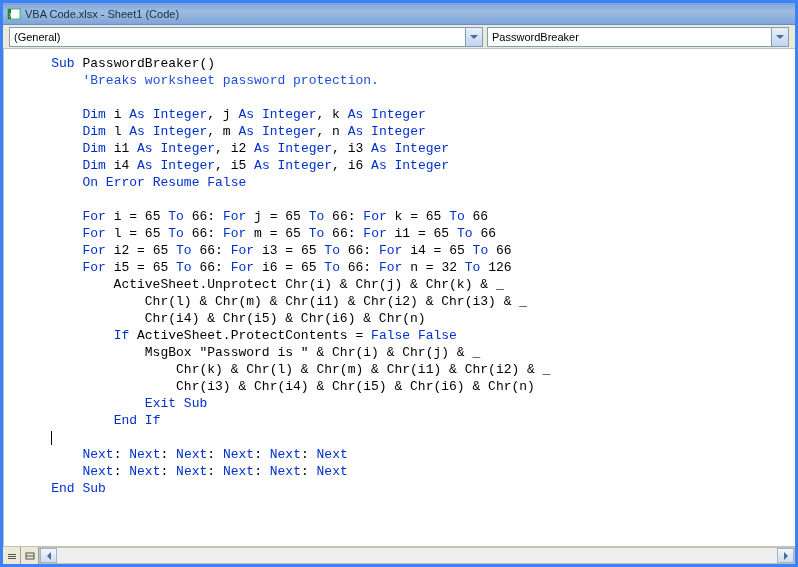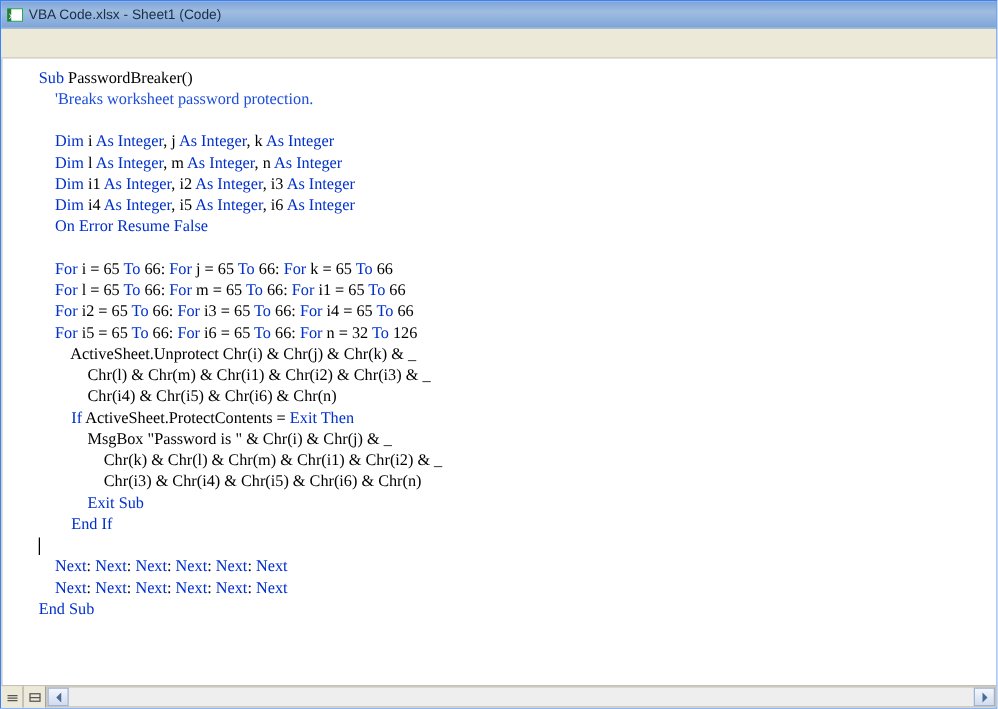--- a/index.html
+++ b/index.html
@@ -7,21 +7,21 @@
     font-family: "Tahoma", "Segoe UI", sans-serif;
     font-size: 11px;
     background: #ece9d8;
     width: 798px;
     height: 567px;
     overflow: hidden;
   }
   .window {
     width: 798px;
     height: 567px;
-    border: 1px solid #3b82f6;
+    border: 3px solid #3b82f6;
     background: #fff;
     display: flex;
     flex-direction: column;
   }
   .title-bar {
     height: 22px;
     background: linear-gradient(#7da3d8, #9fbde0 40%, #7ea5d9);
     border-bottom: 1px solid #6a8fc4;
     display: flex;
     align-items: center;
@@ -82,21 +82,21 @@
     flex: 1;
     display: flex;
     flex-direction: column;
     background: #fff;
     position: relative;
   }
   .code-pane {
     flex: 1;
     background: #fff;
     padding: 6px 0 6px 16px;
-    font-family: Liberation Serif, serif;
+    font-family: Liberation Mono, monospace;
     font-size: 13px;
     line-height: 17px;
     color: #000;
     white-space: pre;
     overflow: hidden;
     border-left: 1px solid #c4c0b2;
   }
   .kw { color: #0030cc; }
   .cm { color: #1d4ed8; }
   .cursor-line {
@@ -155,40 +155,48 @@
       <svg width="14" height="14" viewBox="0 0 14 14">
         <rect x="1" y="2" width="12" height="10" fill="#fff" stroke="#2a5" stroke-width="0.8"></rect>
         <rect x="1" y="2" width="3" height="10" fill="#2a7c3a"></rect>
         <text x="2" y="10" font-size="6" fill="#fff" font-family="Arial">X</text>
       </svg>
     </span>
     <span class="title">VBA Code.xlsx - Sheet1 (Code)</span>
   </div>
 
   <div class="dropdown-row">
+    <div class="combo left">
+      <span>(General)</span>
+      <span class="arrow"></span>
+    </div>
+    <div class="combo right">
+      <span>PasswordBreaker</span>
+      <span class="arrow"></span>
+    </div>
   </div>
 
   <div class="code-container">
     <div class="code-pane" id="code-pane">    <span class="kw">Sub </span>PasswordBreaker()
         <span class="cm">'Breaks worksheet password protection.</span>
 
         <span class="kw">Dim </span>i <span class="kw">As Integer</span>, j <span class="kw">As Integer</span>, k <span class="kw">As Integer</span>
         <span class="kw">Dim </span>l <span class="kw">As Integer</span>, m <span class="kw">As Integer</span>, n <span class="kw">As Integer</span>
         <span class="kw">Dim </span>i1 <span class="kw">As Integer</span>, i2 <span class="kw">As Integer</span>, i3 <span class="kw">As Integer</span>
         <span class="kw">Dim </span>i4 <span class="kw">As Integer</span>, i5 <span class="kw">As Integer</span>, i6 <span class="kw">As Integer</span>
         <span class="kw">On Error Resume False</span>
 
         <span class="kw">For </span>i = 65 <span class="kw">To </span>66: <span class="kw">For </span>j = 65 <span class="kw">To </span>66: <span class="kw">For </span>k = 65 <span class="kw">To </span>66
         <span class="kw">For </span>l = 65 <span class="kw">To </span>66: <span class="kw">For </span>m = 65 <span class="kw">To </span>66: <span class="kw">For </span>i1 = 65 <span class="kw">To </span>66
         <span class="kw">For </span>i2 = 65 <span class="kw">To </span>66: <span class="kw">For </span>i3 = 65 <span class="kw">To </span>66: <span class="kw">For </span>i4 = 65 <span class="kw">To </span>66
         <span class="kw">For </span>i5 = 65 <span class="kw">To </span>66: <span class="kw">For </span>i6 = 65 <span class="kw">To </span>66: <span class="kw">For </span>n = 32 <span class="kw">To </span>126
             ActiveSheet.Unprotect Chr(i) &amp; Chr(j) &amp; Chr(k) &amp; _
                 Chr(l) &amp; Chr(m) &amp; Chr(i1) &amp; Chr(i2) &amp; Chr(i3) &amp; _
                 Chr(i4) &amp; Chr(i5) &amp; Chr(i6) &amp; Chr(n)
-            <span class="kw">If </span>ActiveSheet.ProtectContents = <span class="kw">Exit Then</span>
+            <span class="kw">If </span>ActiveSheet.ProtectContents = <span class="kw">False False</span>
                 MsgBox "Password is " &amp; Chr(i) &amp; Chr(j) &amp; _
                     Chr(k) &amp; Chr(l) &amp; Chr(m) &amp; Chr(i1) &amp; Chr(i2) &amp; _
                     Chr(i3) &amp; Chr(i4) &amp; Chr(i5) &amp; Chr(i6) &amp; Chr(n)
                 <span class="kw">Exit Sub</span>
             <span class="kw">End If</span>
     <span class="cursor-line"></span>
         <span class="kw">Next</span>: <span class="kw">Next</span>: <span class="kw">Next</span>: <span class="kw">Next</span>: <span class="kw">Next</span>: <span class="kw">Next</span>
         <span class="kw">Next</span>: <span class="kw">Next</span>: <span class="kw">Next</span>: <span class="kw">Next</span>: <span class="kw">Next</span>: <span class="kw">Next</span>
     <span class="kw">End Sub</span>
 </div>

